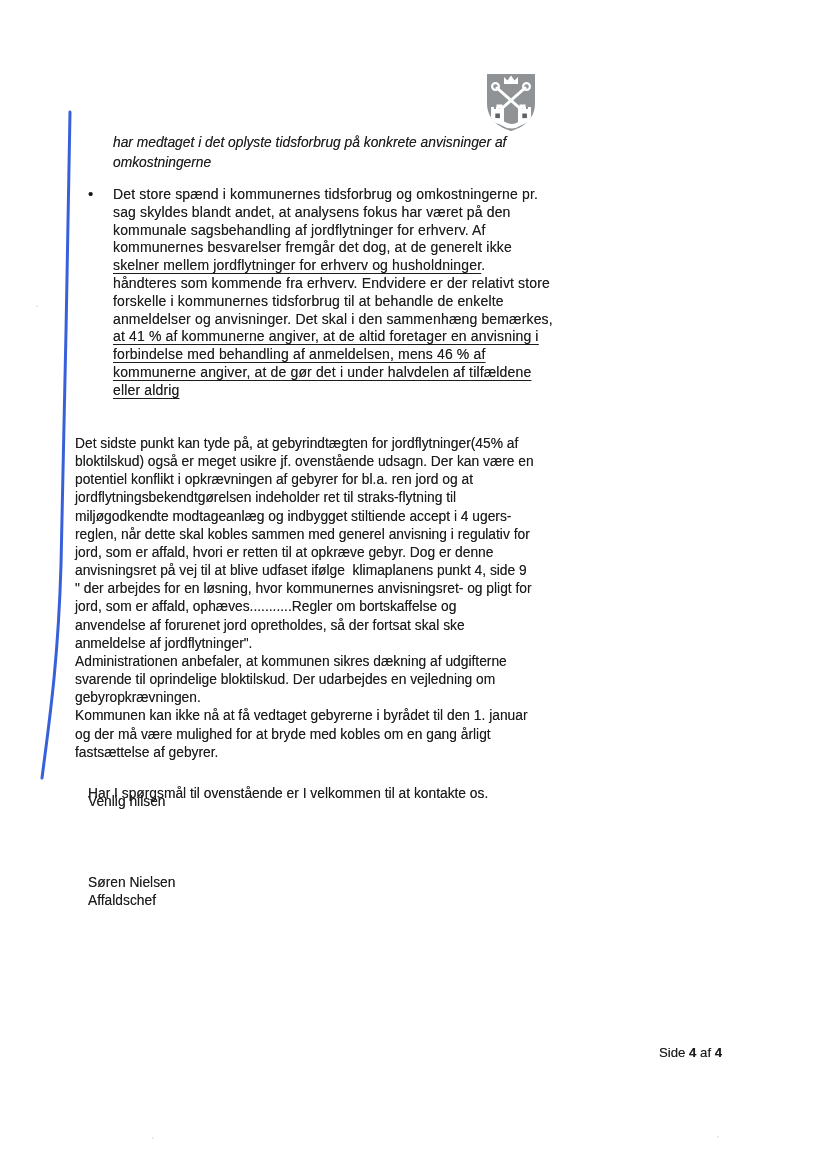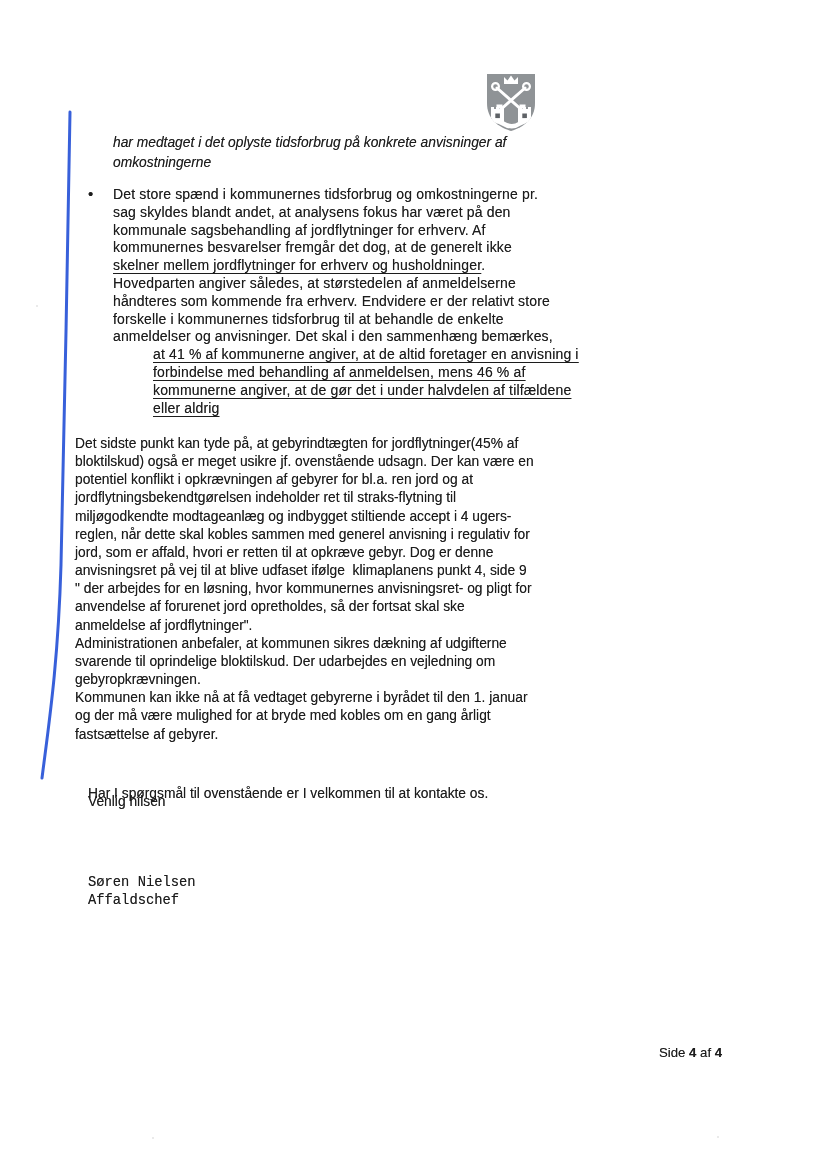--- a/index.html
+++ b/index.html
@@ -13,25 +13,25 @@
   }
   .abs { position:absolute; }
   .ln { white-space:pre; }
   .txt { text-shadow:0 0 0.4px rgba(0,0,0,0.5); }
 
   .intro        { left:113px; top:133px; font-size:13.8px; line-height:19.8px;font-style:italic; }
   .bullet-wrap  { left:88px;  top:186px; }
   .bullet-dot   { position:absolute; left:0; top:-1px; font-size:15px; }
   .bullet-text  { margin-left:25px; font-size:14px; line-height:17.8px; letter-spacing:0.15px; }
   .u            { text-decoration:underline; text-underline-offset:2.5px; }
-  .u-block .ln  { text-decoration:underline; text-underline-offset:2.5px;margin-left:40px; }
+  .u-block .ln  { text-decoration:underline; text-underline-offset:2.5px; }
   .body-par     { left:75px;  top:435px; font-size:13.8px; line-height:18.15px; }
   .contact      { left:88px;  top:786px; font-size:13.8px; }
   .closing      { left:88px;  top:794px; font-size:13.8px; }
-  .signature    { left:88px;  top:874px; font-size:13.8px; line-height:17.6px;font-family:Liberation Mono, monospace; }
+  .signature    { left:88px;  top:874px; font-size:13.8px; line-height:17.6px; }
   .footer       { left:659px; top:1045px; font-size:13.2px; }
   .footer b     { font-weight:700; }
 
   .logo-box     { left:482px; top:71px; width:58px; height:62px; }
   .pen-box      { left:35px;  top:105px; width:50px; height:690px; pointer-events:none; }
 
   .speck { position:absolute; width:2px; height:2px; background:#e3e3e3; border-radius:50%; }
 </style>
 </head>
 <body>
@@ -88,21 +88,20 @@
   <span class="bullet-dot txt">•</span>
   <div class="bullet-text txt">
     <div>
         <div class="ln">Det store spænd i kommunernes tidsforbrug og omkostningerne pr.</div>
         <div class="ln">sag skyldes blandt andet, at analysens fokus har været på den</div>
         <div class="ln">kommunale sagsbehandling af jordflytninger for erhverv. Af</div>
         <div class="ln">kommunernes besvarelser fremgår det dog, at de generelt ikke</div>
       </div>
     <div class="ln"><span class="u">skelner mellem jordflytninger for erhverv og husholdninger</span><span>.</span></div>
     <div>
-        <div class="ln">Hovedparten angiver således, at størstedelen af anmeldelserne</div>
         <div class="ln">håndteres som kommende fra erhverv. Endvidere er der relativt store</div>
         <div class="ln">forskelle i kommunernes tidsforbrug til at behandle de enkelte</div>
         <div class="ln">anmeldelser og anvisninger. Det skal i den sammenhæng bemærkes,</div>
       </div>
     <div class="u-block">
         <div class="ln">at 41 % af kommunerne angiver, at de altid foretager en anvisning i</div>
         <div class="ln">forbindelse med behandling af anmeldelsen, mens 46 % af</div>
         <div class="ln">kommunerne angiver, at de gør det i under halvdelen af tilfældene</div>
         <div class="ln">eller aldrig</div>
       </div>
@@ -112,20 +111,21 @@
 <div class="abs body-par txt">
     <div class="ln">Det sidste punkt kan tyde på, at gebyrindtægten for jordflytninger(45% af</div>
     <div class="ln">bloktilskud) også er meget usikre jf. ovenstående udsagn. Der kan være en</div>
     <div class="ln">potentiel konflikt i opkrævningen af gebyrer for bl.a. ren jord og at</div>
     <div class="ln">jordflytningsbekendtgørelsen indeholder ret til straks-flytning til</div>
     <div class="ln">miljøgodkendte modtageanlæg og indbygget stiltiende accept i 4 ugers-</div>
     <div class="ln">reglen, når dette skal kobles sammen med generel anvisning i regulativ for</div>
     <div class="ln">jord, som er affald, hvori er retten til at opkræve gebyr. Dog er denne</div>
     <div class="ln">anvisningsret på vej til at blive udfaset ifølge  klimaplanens punkt 4, side 9</div>
     <div class="ln">" der arbejdes for en løsning, hvor kommunernes anvisningsret- og pligt for</div>
+    <div class="ln">jord, som er affald, ophæves...........Regler om bortskaffelse og</div>
     <div class="ln">anvendelse af forurenet jord opretholdes, så der fortsat skal ske</div>
     <div class="ln">anmeldelse af jordflytninger".</div>
     <div class="ln">Administrationen anbefaler, at kommunen sikres dækning af udgifterne</div>
     <div class="ln">svarende til oprindelige bloktilskud. Der udarbejdes en vejledning om</div>
     <div class="ln">gebyropkrævningen.</div>
     <div class="ln">Kommunen kan ikke nå at få vedtaget gebyrerne i byrådet til den 1. januar</div>
     <div class="ln">og der må være mulighed for at bryde med kobles om en gang årligt</div>
     <div class="ln">fastsættelse af gebyrer.</div>
   </div>
 

